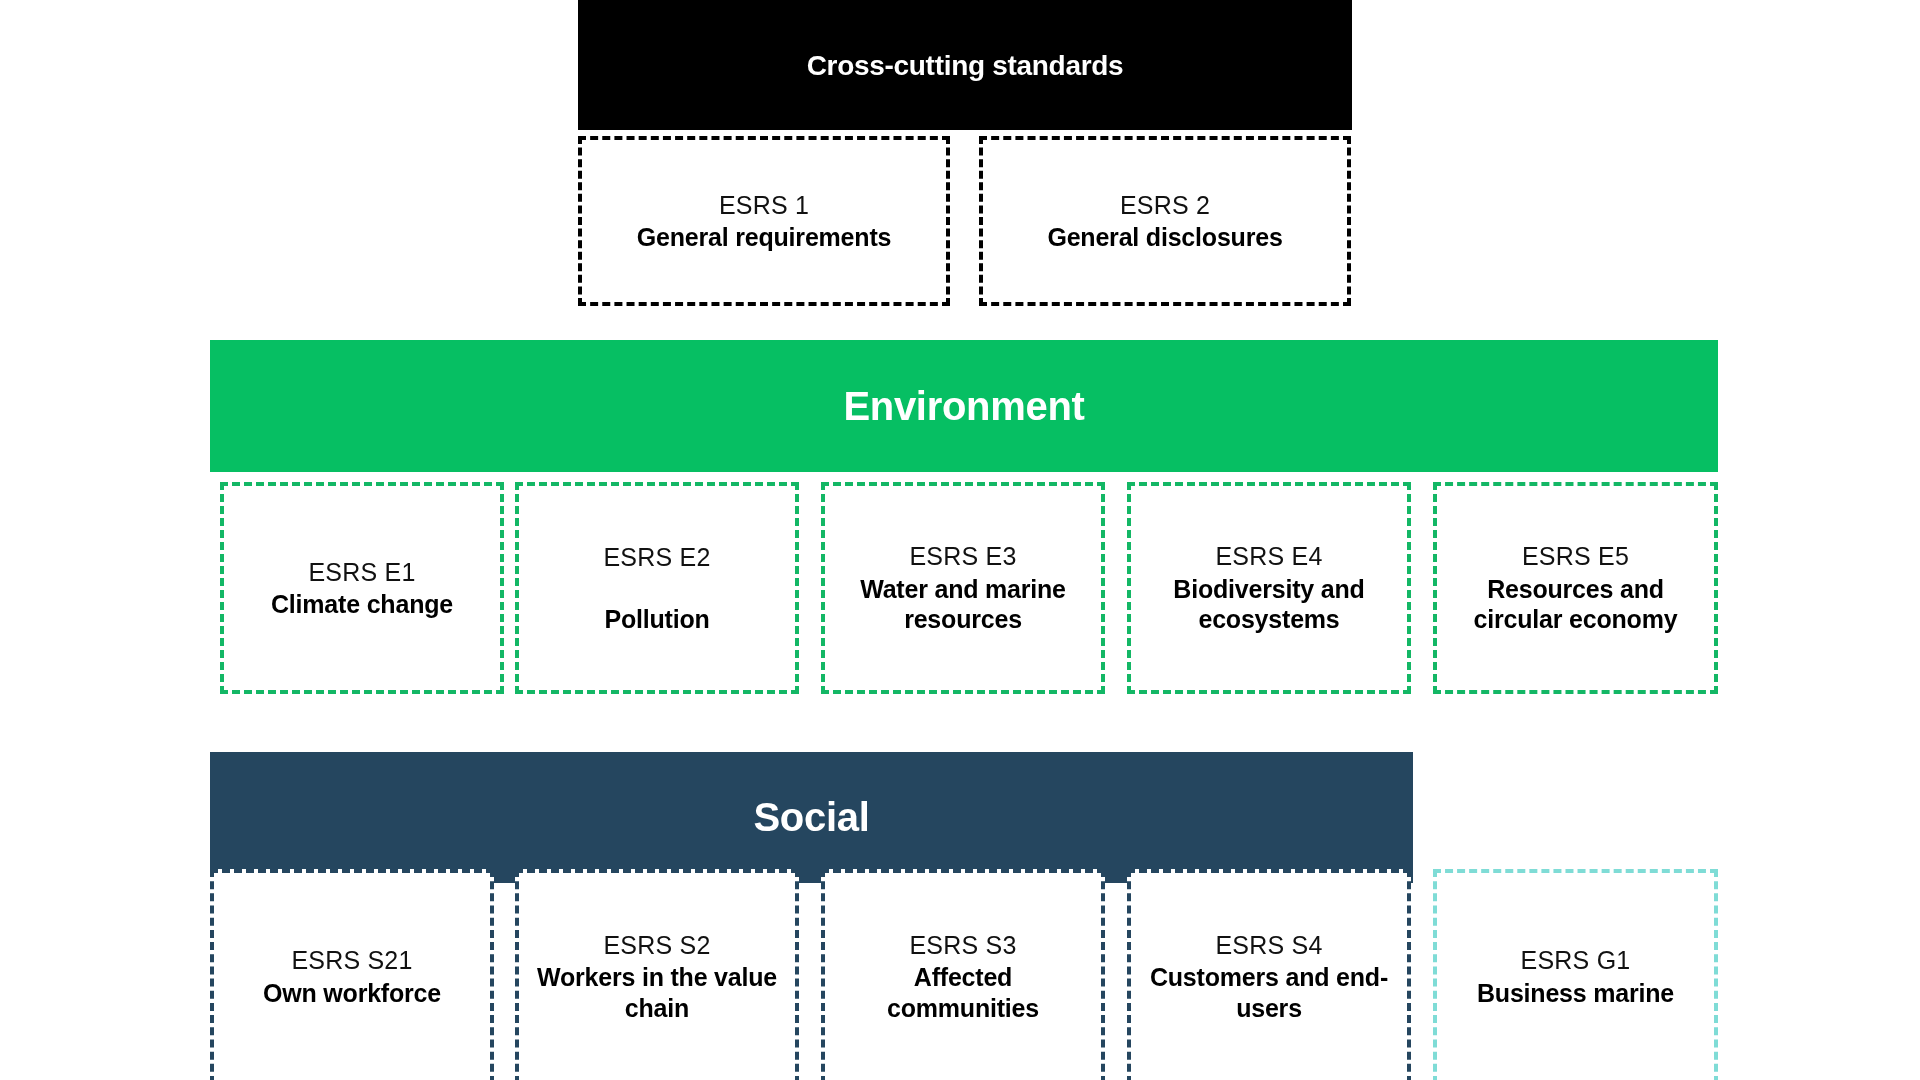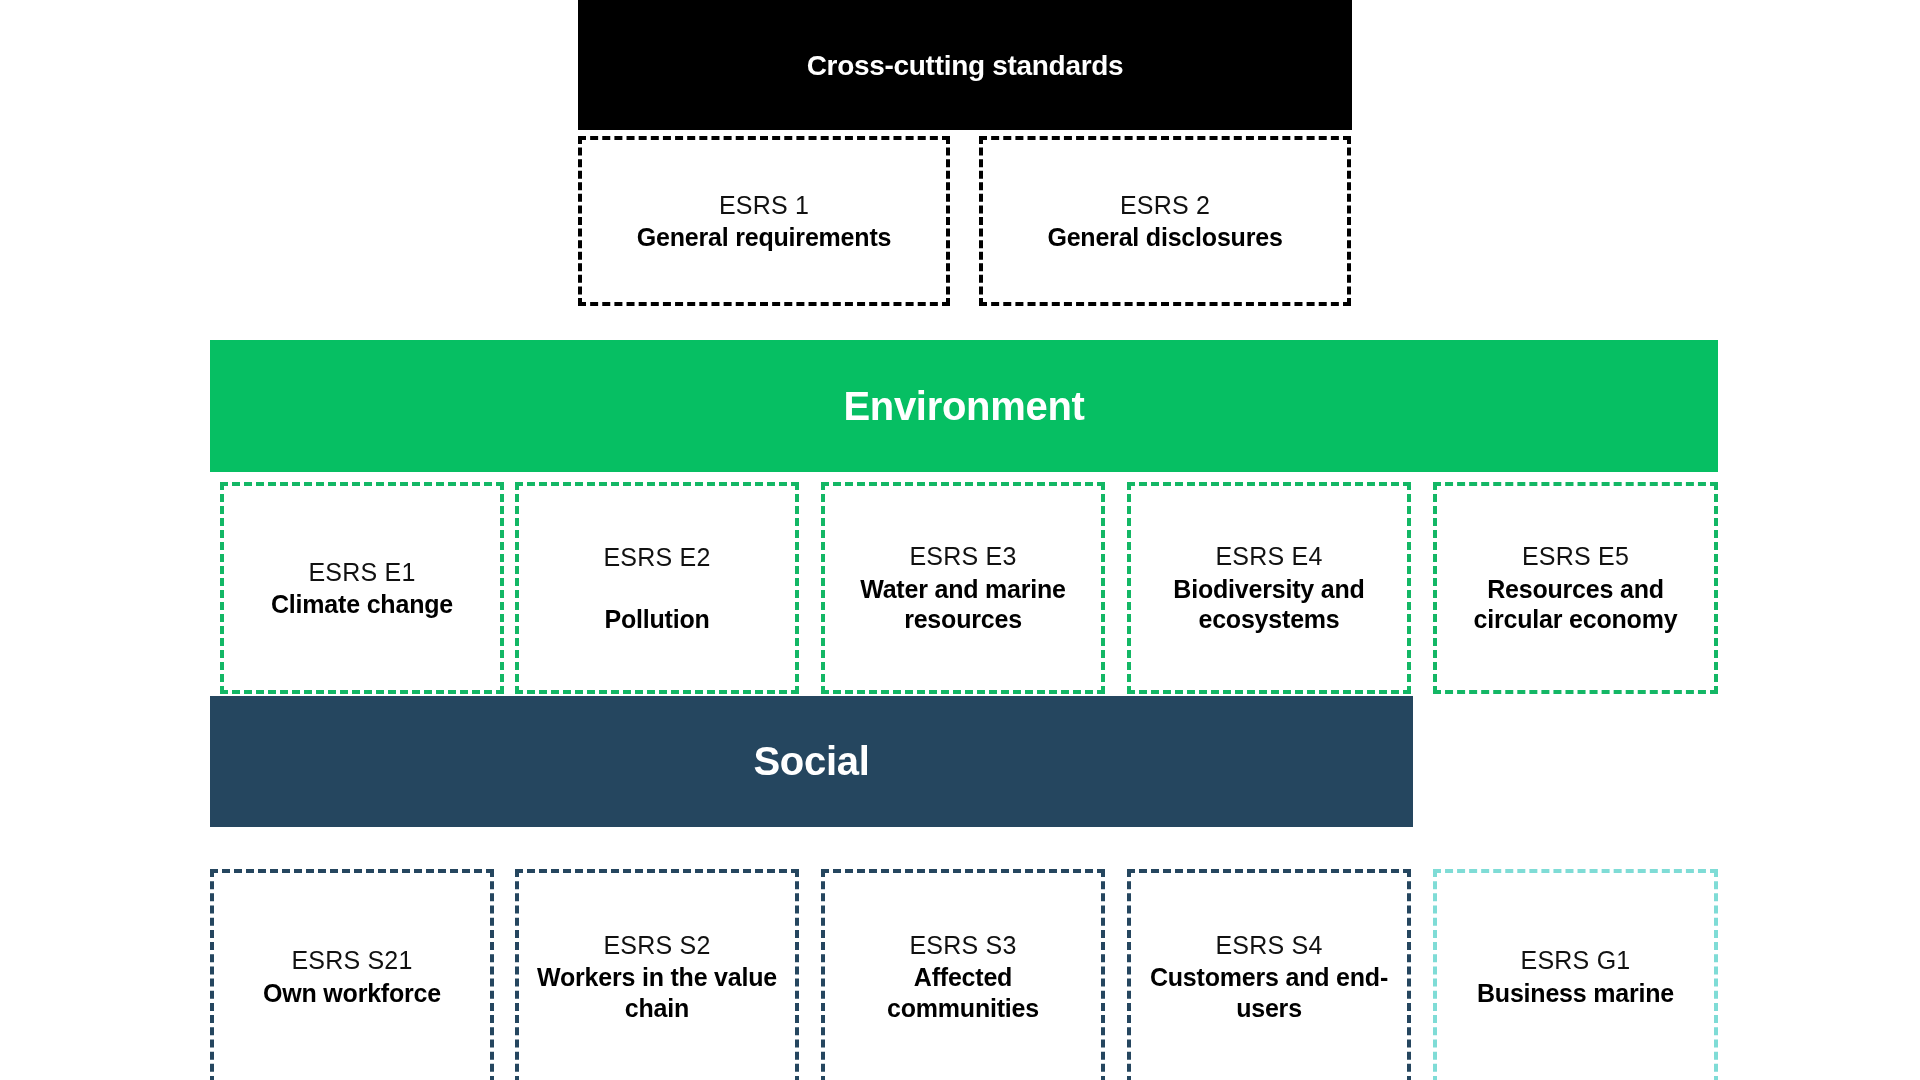--- a/index.html
+++ b/index.html
@@ -102,21 +102,21 @@
   .env-row .card { top: 482px; height: 212px; }
   #card-e1 { left: 220px;  width: 284px; text-align: center; }
   #card-e2 { left: 515px;  width: 284px; gap: 30px; }
   #card-e3 { left: 821px;  width: 284px; }
   #card-e4 { left: 1127px; width: 284px; }
   #card-e5 { left: 1433px; width: 285px; }
 
   
   #social-band {
     left: 210px;
-    top: 696px;
+    top: 752px;
     width: 1203px;
     height: 131px;
     background: #25465F;
   }
   #social-band .band-label {
     color: #ffffff;
     font-size: 40px;
   }
   .card-navy {
     border: 4px dashed #25465F;

